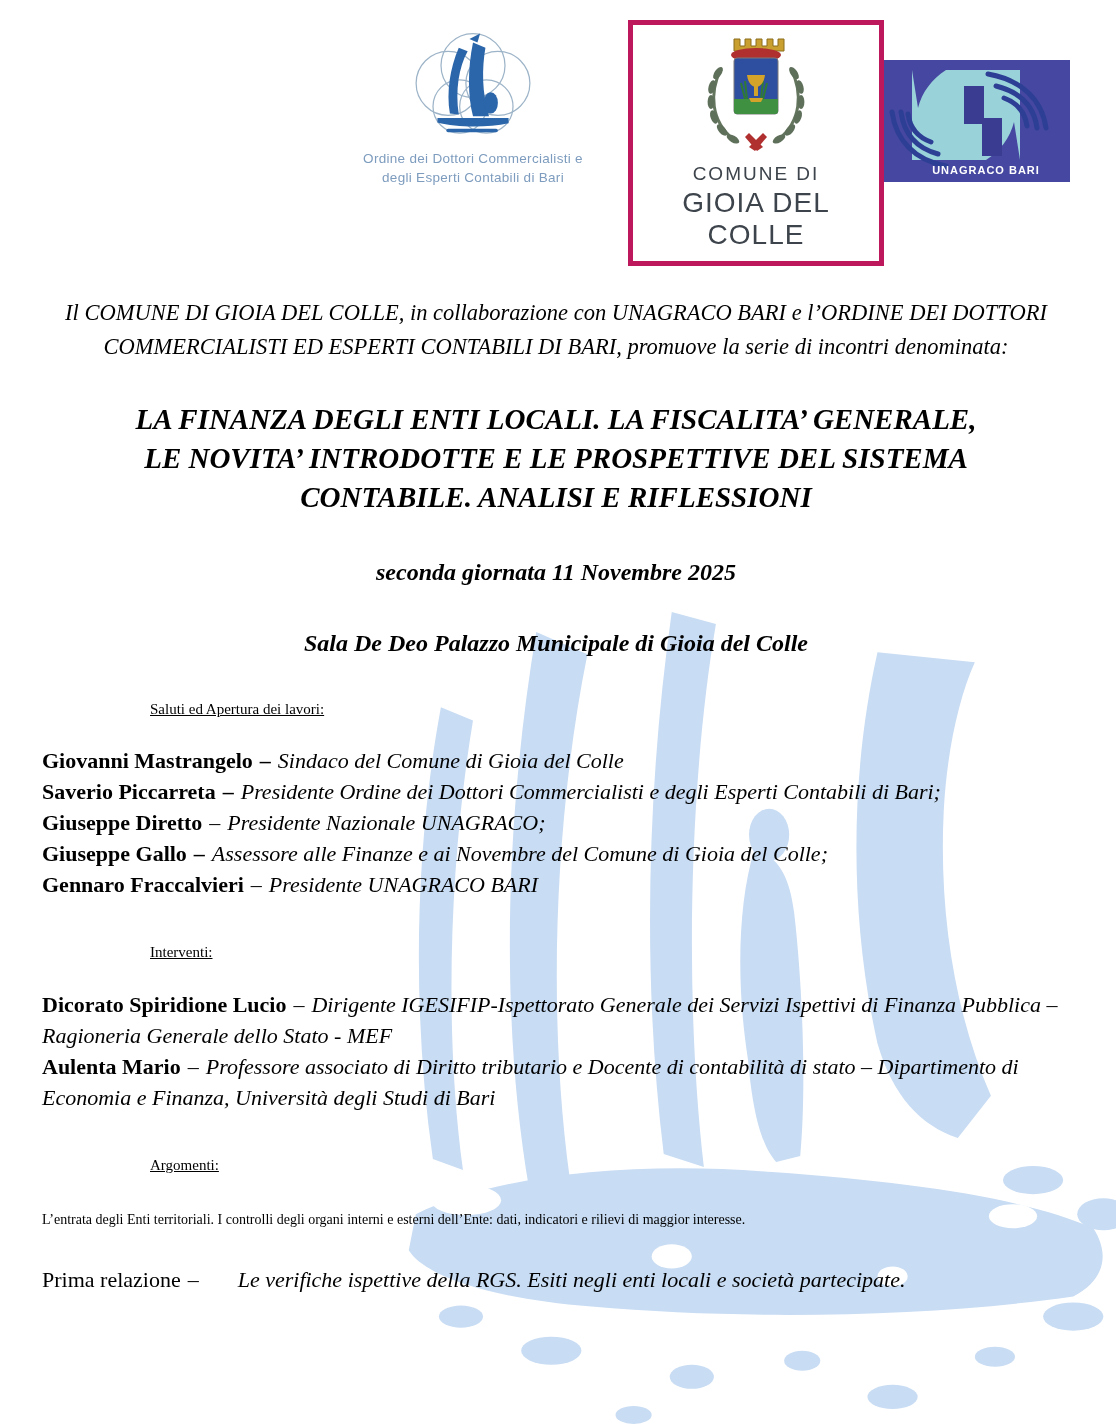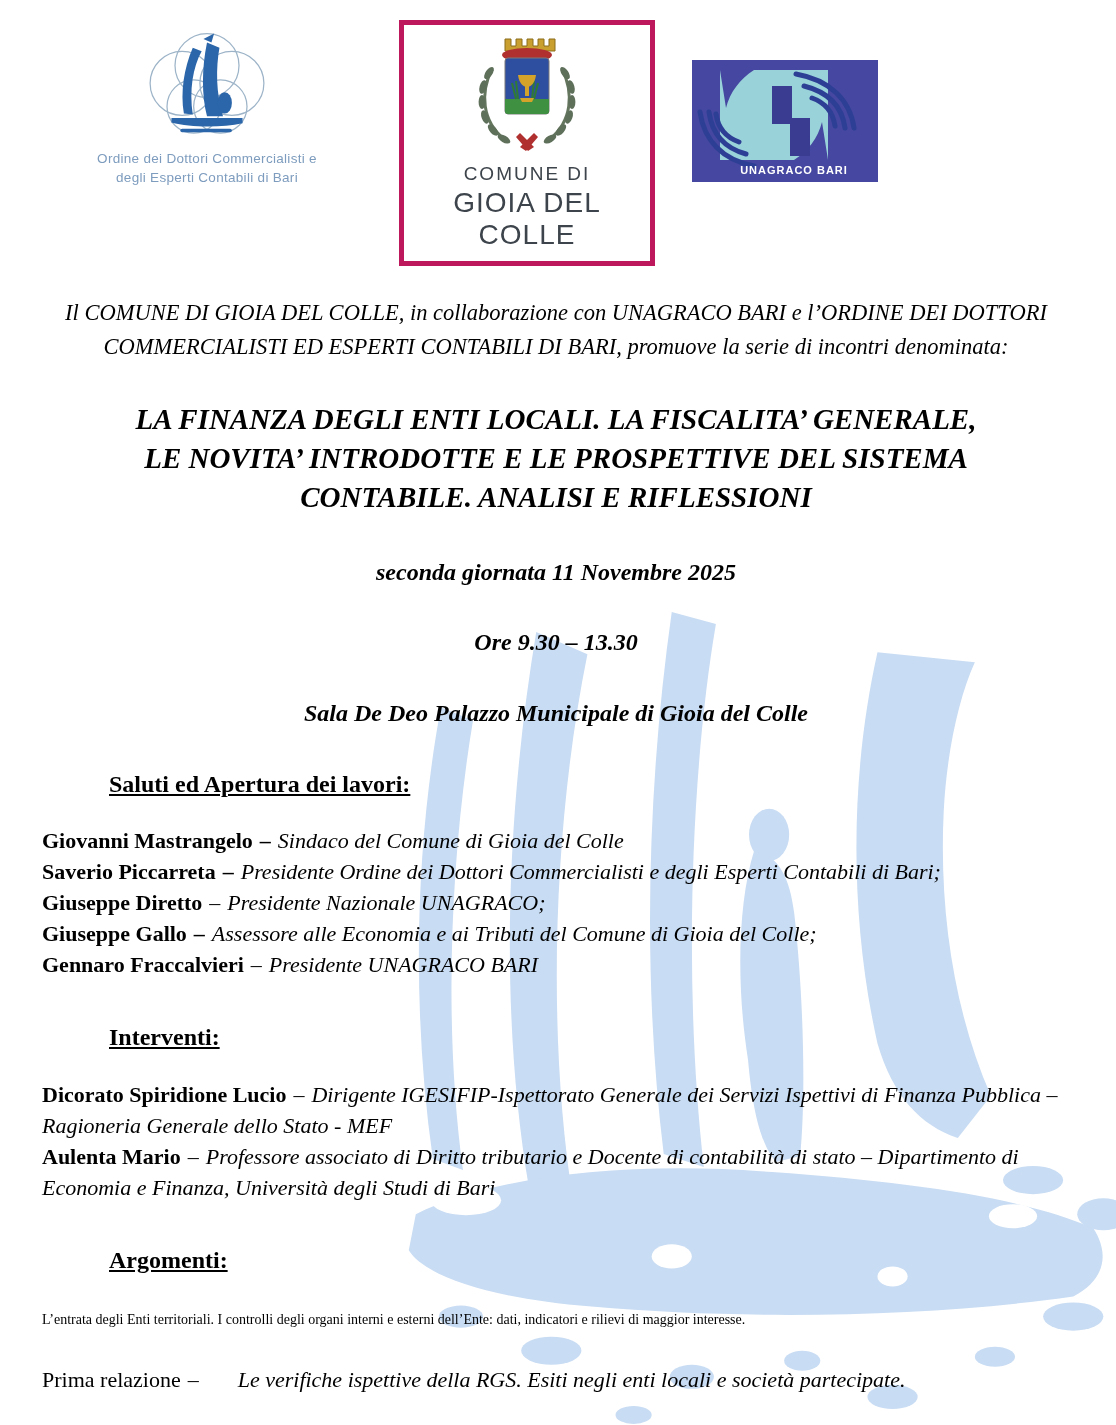--- a/index.html
+++ b/index.html
@@ -20,24 +20,23 @@
     top: 612px;
     width: 748px;
     height: 813px;
     z-index: 0;
   }
   .content { position: relative; z-index: 1; }
 
   
   .header {
     display: flex;
-    justify-content: flex-start;
+    justify-content: flex-end;
     align-items: flex-start;
     padding: 20px 48px 0 52px;
-    gap: 37px;
   }
   .logo-block { text-align: center; }
   .odcec { width: 310px; margin-top: 6px; }
   .odcec-caption {
     font-family: "Liberation Sans", "DejaVu Sans", sans-serif;
     font-size: 13.5px;
     line-height: 1.4;
     color: #7d9cbe;
     letter-spacing: .3px;
   }
@@ -79,23 +78,23 @@
     font-weight: bold;
     font-style: italic;
     font-size: 29px;
     line-height: 39px;
   }
   .date-line   { margin-top: 42px; text-align: center; font-weight: bold; font-style: italic; font-size: 24px; }
   .time-line   { margin-top: 43px; text-align: center; font-weight: bold; font-style: italic; font-size: 24px; }
   .venue-line  { margin-top: 44px; text-align: center; font-weight: bold; font-style: italic; font-size: 24px; }
 
   .section-heading {
-    margin: 44px 0 0 67px;
-    font-weight: bold;
-    font-size: 24px;
+    margin: 44px 0 0 108px;
+    font-weight: normal;
+    font-size: 15px;
     text-decoration: underline;
   }
   .speakers { margin-top: 27px; }
   .speaker-row, .speech-row {
     font-size: 22px;
     line-height: 31px;
   }
   .speeches { margin-top: 28px; }
   .name { font-weight: bold; }
   .sep { margin: 0 7px; }
@@ -251,37 +250,36 @@
 
       <p class="intro">Il COMUNE DI GIOIA DEL COLLE, in collaborazione con UNAGRACO BARI e l’ORDINE DEI DOTTORI COMMERCIALISTI ED ESPERTI CONTABILI DI BARI, promuove la serie di incontri denominata:</p>
 
       <div class="title-block">
         <div>LA FINANZA DEGLI ENTI LOCALI. LA FISCALITA’ GENERALE,</div>
         <div>LE NOVITA’ INTRODOTTE E LE PROSPETTIVE DEL SISTEMA</div>
         <div>CONTABILE. ANALISI E RIFLESSIONI</div>
       </div>
 
       <p class="date-line">seconda giornata 11 Novembre 2025</p>
-      <p class="time-line">Ore 9.30 – 13.30</p>
       <p class="venue-line">Sala De Deo Palazzo Municipale di Gioia del Colle</p>
 
       <p class="section-heading">Saluti ed Apertura dei lavori:</p>
 
       <div class="speakers">
         <p class="speaker-row">
           <span class="name">Giovanni Mastrangelo</span><span class="sep name">–</span><span class="role">Sindaco del Comune di Gioia del Colle</span>
         </p>
         <p class="speaker-row">
           <span class="name">Saverio Piccarreta</span><span class="sep name">–</span><span class="role">Presidente Ordine dei Dottori Commercialisti e degli Esperti Contabili di Bari;</span>
         </p>
         <p class="speaker-row">
           <span class="name">Giuseppe Diretto</span><span class="sep">–</span><span class="role">Presidente Nazionale UNAGRACO;</span>
         </p>
         <p class="speaker-row">
-          <span class="name">Giuseppe Gallo</span><span class="sep name">–</span><span class="role">Assessore alle Economia e ai Tributi del Comune di Gioia del Colle;</span>
+          <span class="name">Giuseppe Gallo</span><span class="sep name">–</span><span class="role">Assessore alle Finanze e ai Novembre del Comune di Gioia del Colle;</span>
         </p>
         <p class="speaker-row">
           <span class="name">Gennaro Fraccalvieri</span><span class="sep">–</span><span class="role">Presidente UNAGRACO BARI</span>
         </p>
       </div>
 
       <p class="section-heading">Interventi:</p>
 
       <div class="speeches">
         <p class="speech-row">

